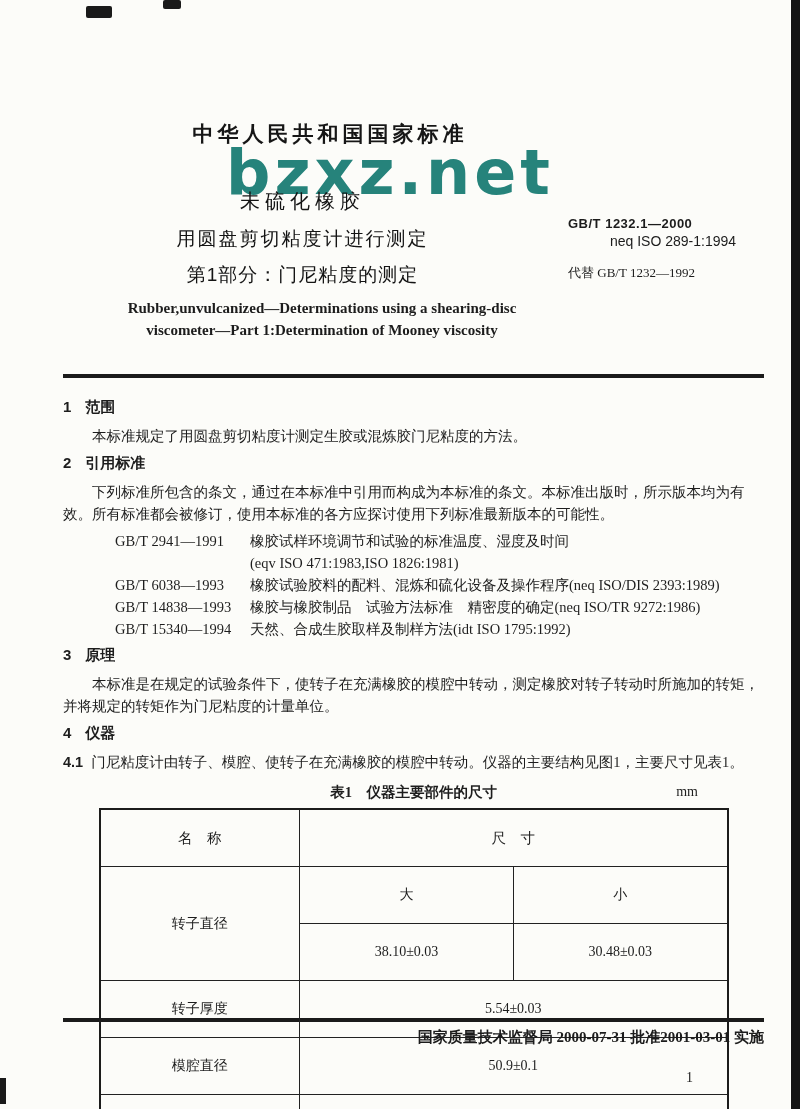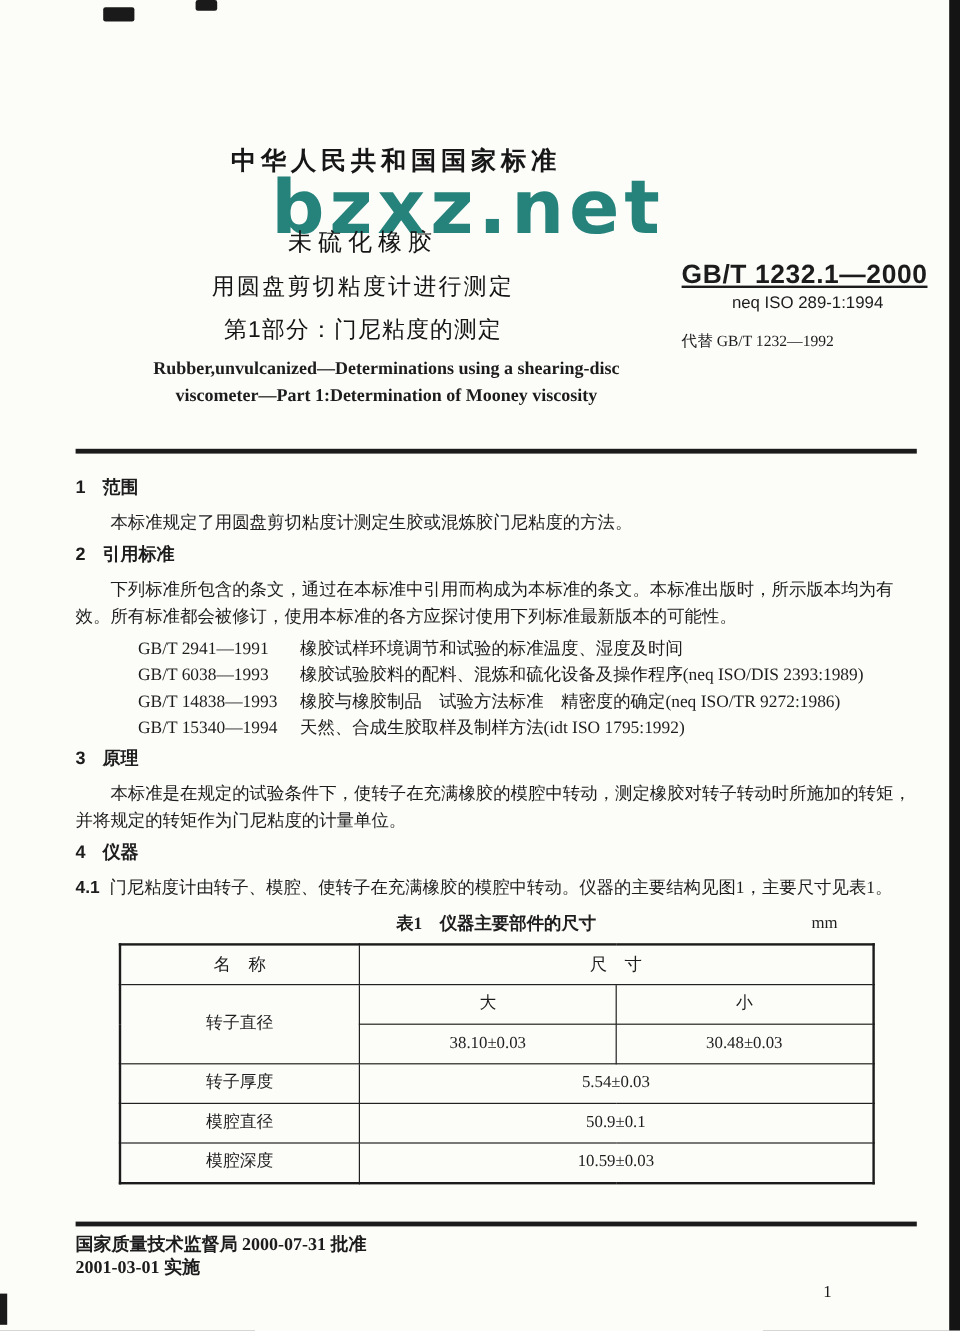--- a/index.html
+++ b/index.html
@@ -29,21 +29,21 @@
 
   .title-block {
     position:absolute; top:188px; left:110px; width:385px; z-index:2;
     text-align:center; font-family:"Liberation Sans", sans-serif; font-weight:normal; color:#141414;
   }
   .title-line1 { font-size:20px; letter-spacing:5px; margin-bottom:11px; }
   .title-line2 { font-size:19px; letter-spacing:2px; margin-bottom:10px; }
   .title-line3 { font-size:19px; letter-spacing:1px; }
 
   .std-codes { position:absolute; top:216px; left:568px; width:210px; z-index:2; }
-  .std-number { font-size:22px; font-weight:bold; font-family:"Liberation Sans", sans-serif; letter-spacing:.5px;text-decoration:underline; }
+  .std-number { font-size:13px; font-weight:bold; font-family:"Liberation Sans", sans-serif; letter-spacing:.5px; }
   .iso-ref { font-size:14px; margin-top:2px; font-family:"Liberation Sans", sans-serif;text-align:center; }
   .supersedes { font-size:13px; margin-top:15px; }
 
   .english-title {
     position:absolute; top:297px; left:62px; width:520px; z-index:2;
     text-align:center; font-weight:bold; font-size:15px; line-height:22px;
   }
 
   .top-rule { position:absolute; top:374px; left:63px; width:701px; height:4px; background:#1b1b1b; }
   .bottom-rule { position:absolute; top:1018px; left:63px; width:701px; height:4px; background:#1b1b1b; }
@@ -57,24 +57,24 @@
   .clause-num { font-weight:bold; font-family:"Liberation Sans", sans-serif; margin-right:8px; }
 
   .ref-row { padding-left:52px; }
   .ref-code { display:inline-block; min-width:135px; }
   .ref-note { padding-left:187px; }
 
   .caption-row { position:relative; text-align:center; font-weight:bold; font-size:14.5px; margin:8px 0 5px; }
   .table-unit { position:absolute; right:66px; top:0; font-weight:normal; font-size:14px; }
 
   table.dim { border-collapse:collapse; margin:0 auto; width:628px; table-layout:fixed; border:2.5px solid #1c1c1c; }
-  table.dim td { border:1.5px solid #222; text-align:center; font-size:14px; padding:5px 6px; height:27px; }
+  table.dim td { border:1.5px solid #222; text-align:center; font-size:14px; padding:17px 6px; height:27px; }
   table.dim td.th { height:30px; font-size:14.5px; }
 
-  .footer { position:absolute; top:1028px; left:63px; width:701px; z-index:2; display:flex; justify-content:flex-start; font-size:15px; font-weight:bold;flex-direction:column; }
+  .footer { position:absolute; top:1028px; left:63px; width:701px; z-index:2; display:flex; justify-content:flex-end; font-size:15px; font-weight:bold; }
   .page-number { position:absolute; top:1070px; left:686px; z-index:2; font-size:14px; }
 </style>
 </head>
 <body>
 
 <div class="page">
 
   <div class="scan-strip"></div>
   <div class="artifact-a"></div>
   <div class="artifact-b"></div>
@@ -111,20 +111,21 @@
     <p class="para indent">本标准规定了用圆盘剪切粘度计测定生胶或混炼胶门尼粘度的方法。</p>
 
     <div class="section-heading">
       <span class="h-num">2</span><span>引用标准</span>
     </div>
     <p class="para indent">下列标准所包含的条文，通过在本标准中引用而构成为本标准的条文。本标准出版时，所示版本均为有效。所有标准都会被修订，使用本标准的各方应探讨使用下列标准最新版本的可能性。</p>
 
     <div class="ref-row">
       <span class="ref-code">GB/T 2941—1991</span><span>橡胶试样环境调节和试验的标准温度、湿度及时间</span>
     </div>
+    <div class="ref-note">(eqv ISO 471:1983,ISO 1826:1981)</div>
     <div class="ref-row">
       <span class="ref-code">GB/T 6038—1993</span><span>橡胶试验胶料的配料、混炼和硫化设备及操作程序(neq ISO/DIS 2393:1989)</span>
     </div>
     <div class="ref-row">
       <span class="ref-code">GB/T 14838—1993</span><span>橡胶与橡胶制品　试验方法标准　精密度的确定(neq ISO/TR 9272:1986)</span>
     </div>
     <div class="ref-row">
       <span class="ref-code">GB/T 15340—1994</span><span>天然、合成生胶取样及制样方法(idt ISO 1795:1992)</span>
     </div>
 

